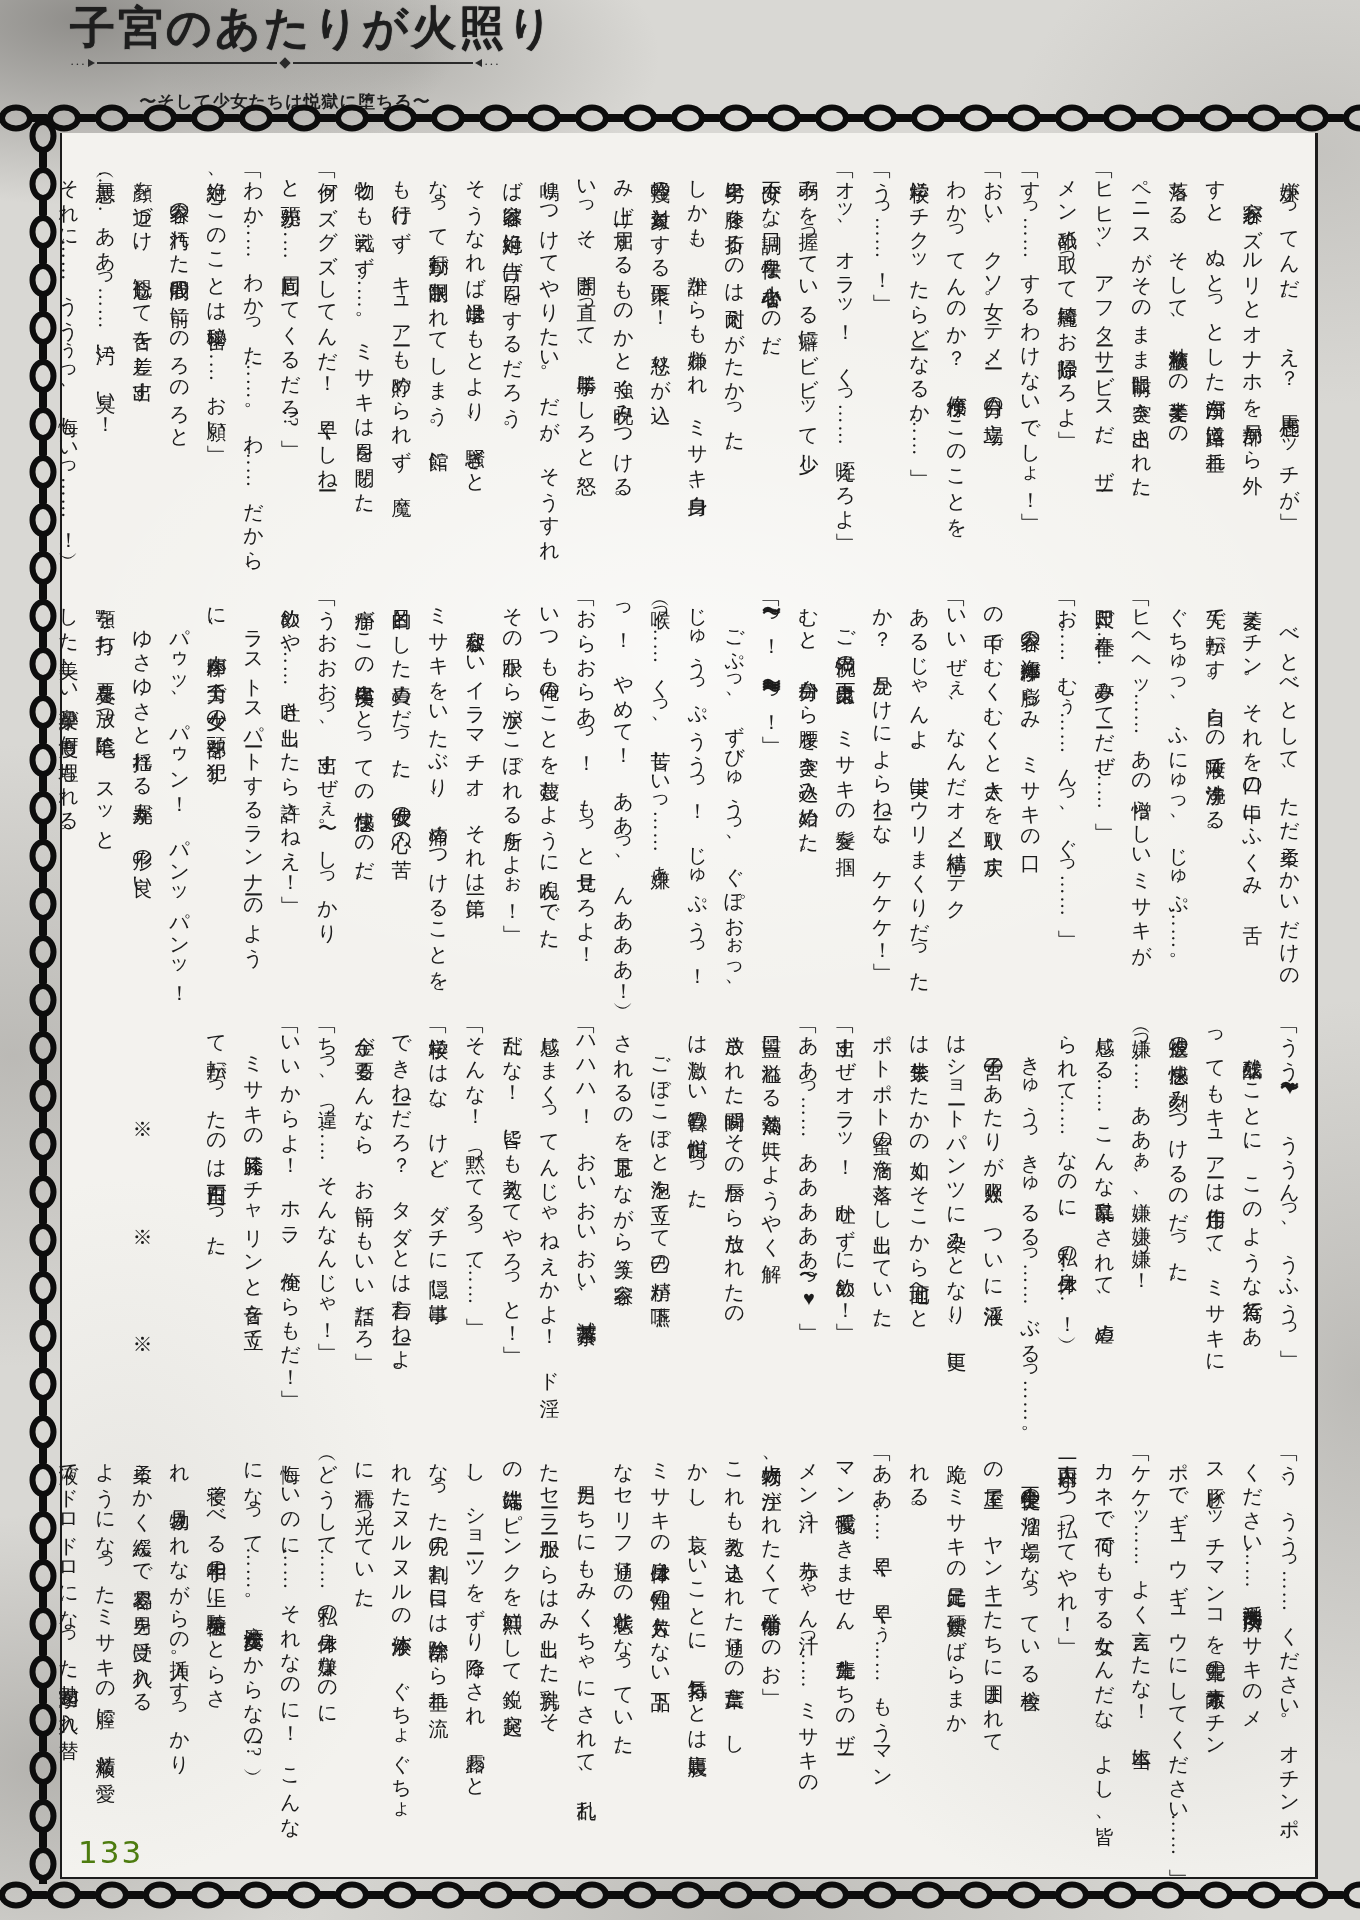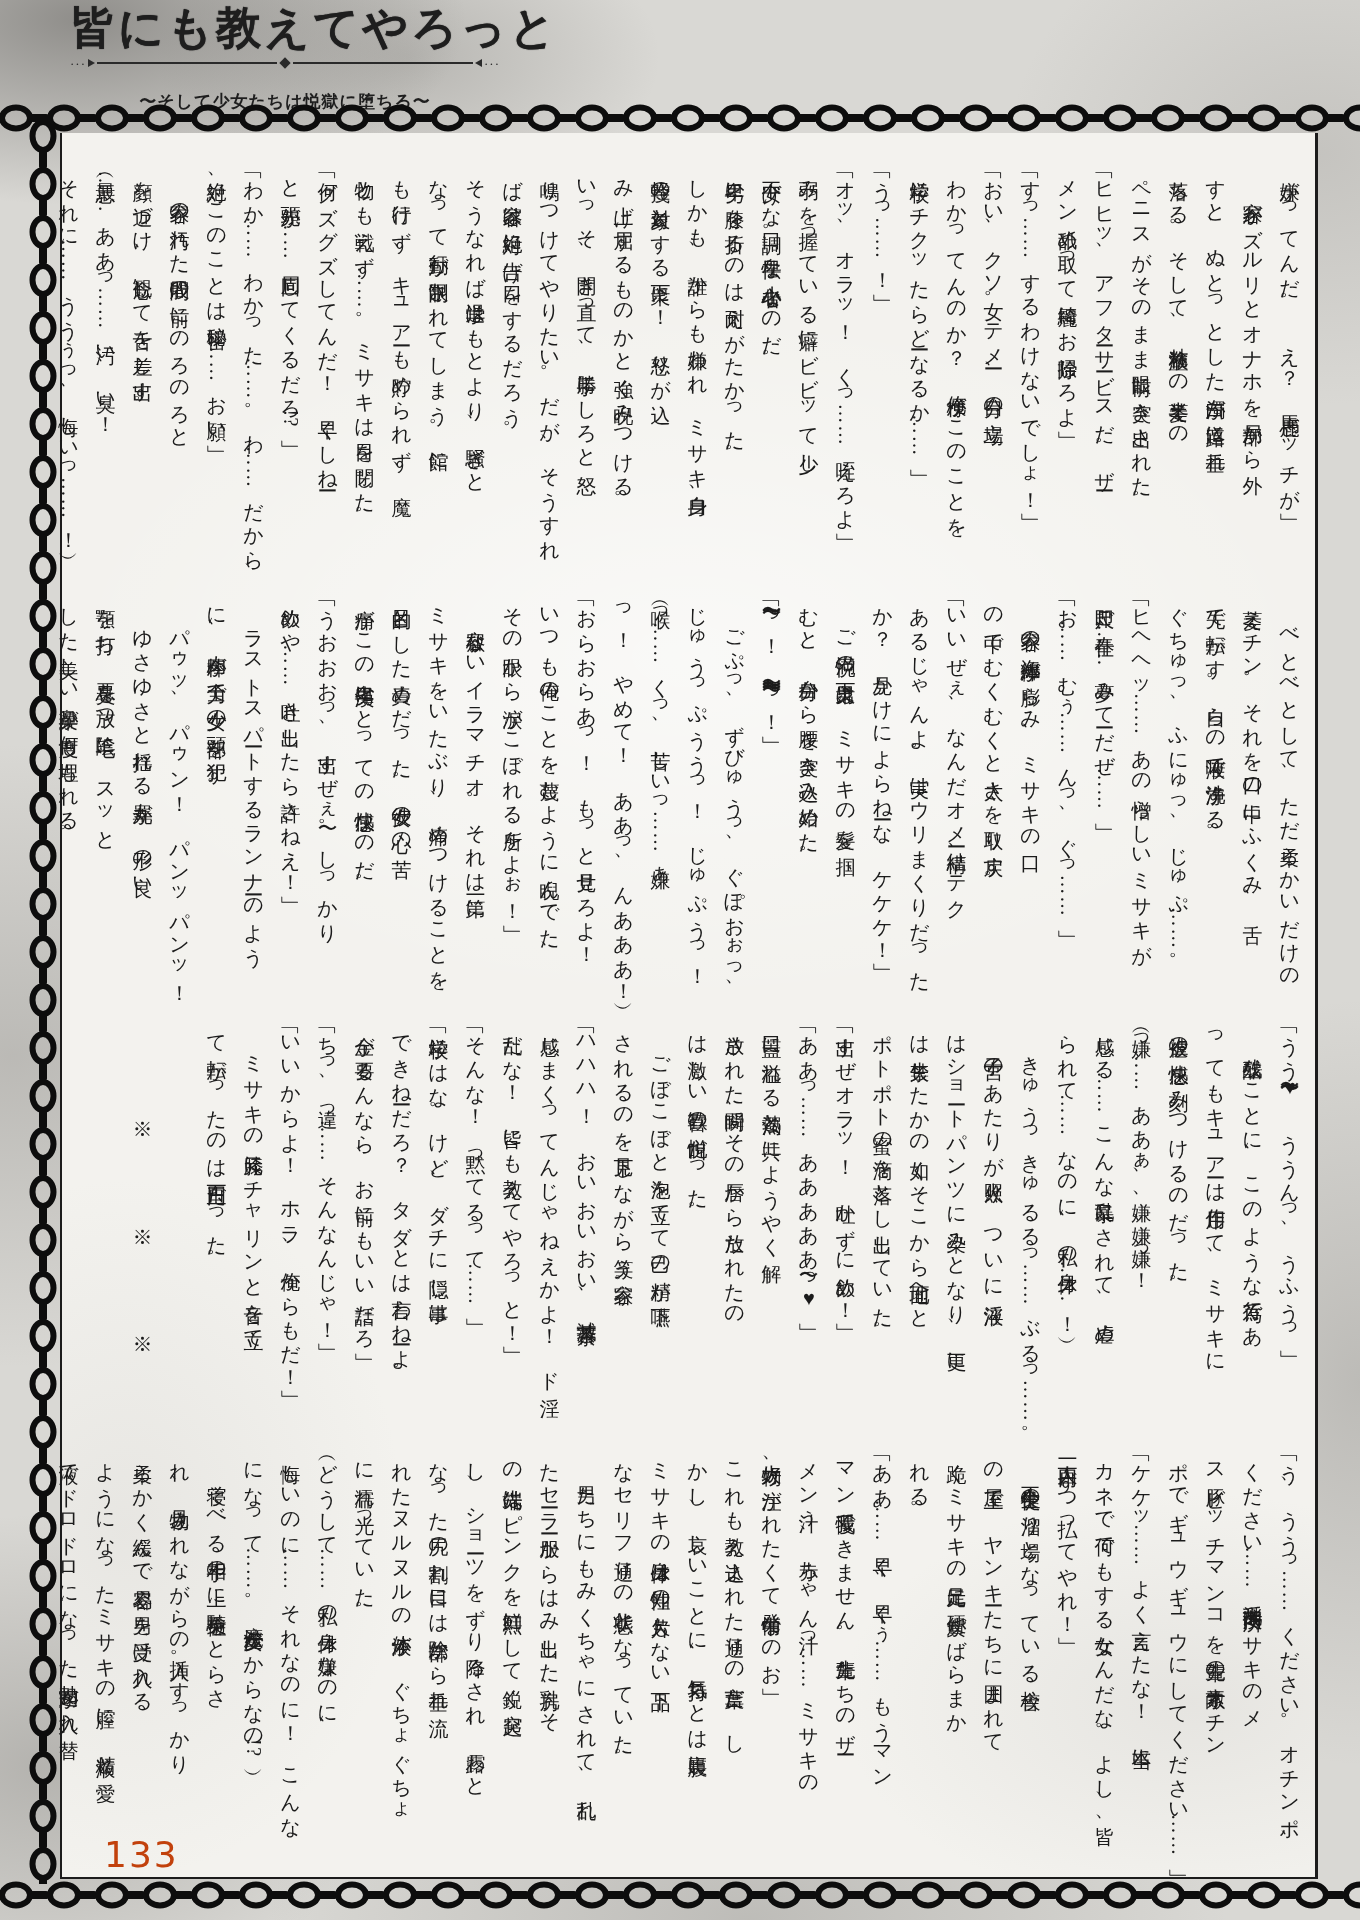--- a/index.html
+++ b/index.html
@@ -50,31 +50,31 @@
     writing-mode:vertical-rl;text-orientation:mixed;
     font-size:20px;line-height:37px;letter-spacing:1.5px;
     color:#1b1b1b;
   }
   .band p{margin:0;white-space:nowrap;}
   .band-1{top:166px;}
   .band-2{top:594px;}
   .band-3{top:1021px;}
   .band-4{top:1449px;}
   .page-number{
-    position:absolute;left:104px;top:1834px;font-size:36px;color:#c2410c;
+    position:absolute;left:78px;top:1834px;font-size:31px;color:#4d7c0f;
     letter-spacing:2px;font-family:"DejaVu Sans","Liberation Sans",sans-serif;
   }
 </style>
 </head>
 <body>
 
 <div class="paper"></div>
 
 <div class="title-block">
-  <h1>皆にも教えてやろっと</h1>
+  <h1>子宮のあたりが火照り</h1>
   <div class="title-rule">
     <span class="dots">···</span>
     <span class="tri tri-r"></span>
     <span class="rule-line"></span>
     <span class="rule-diamond"></span>
     <span class="rule-line"></span>
     <span class="tri tri-l"></span>
     <span class="dots">···</span>
   </div>
   <div class="subtitle">〜そして少女たちは悦獄に堕ちる〜</div>

